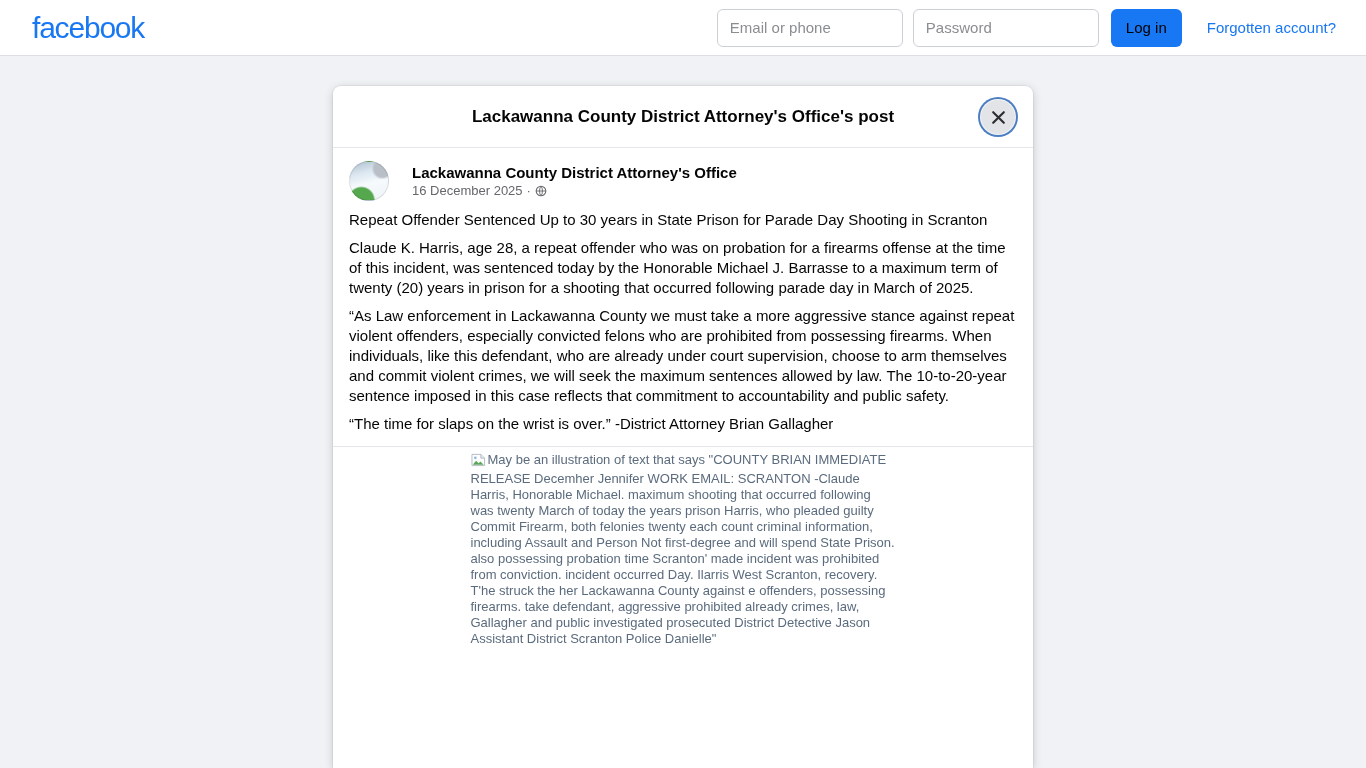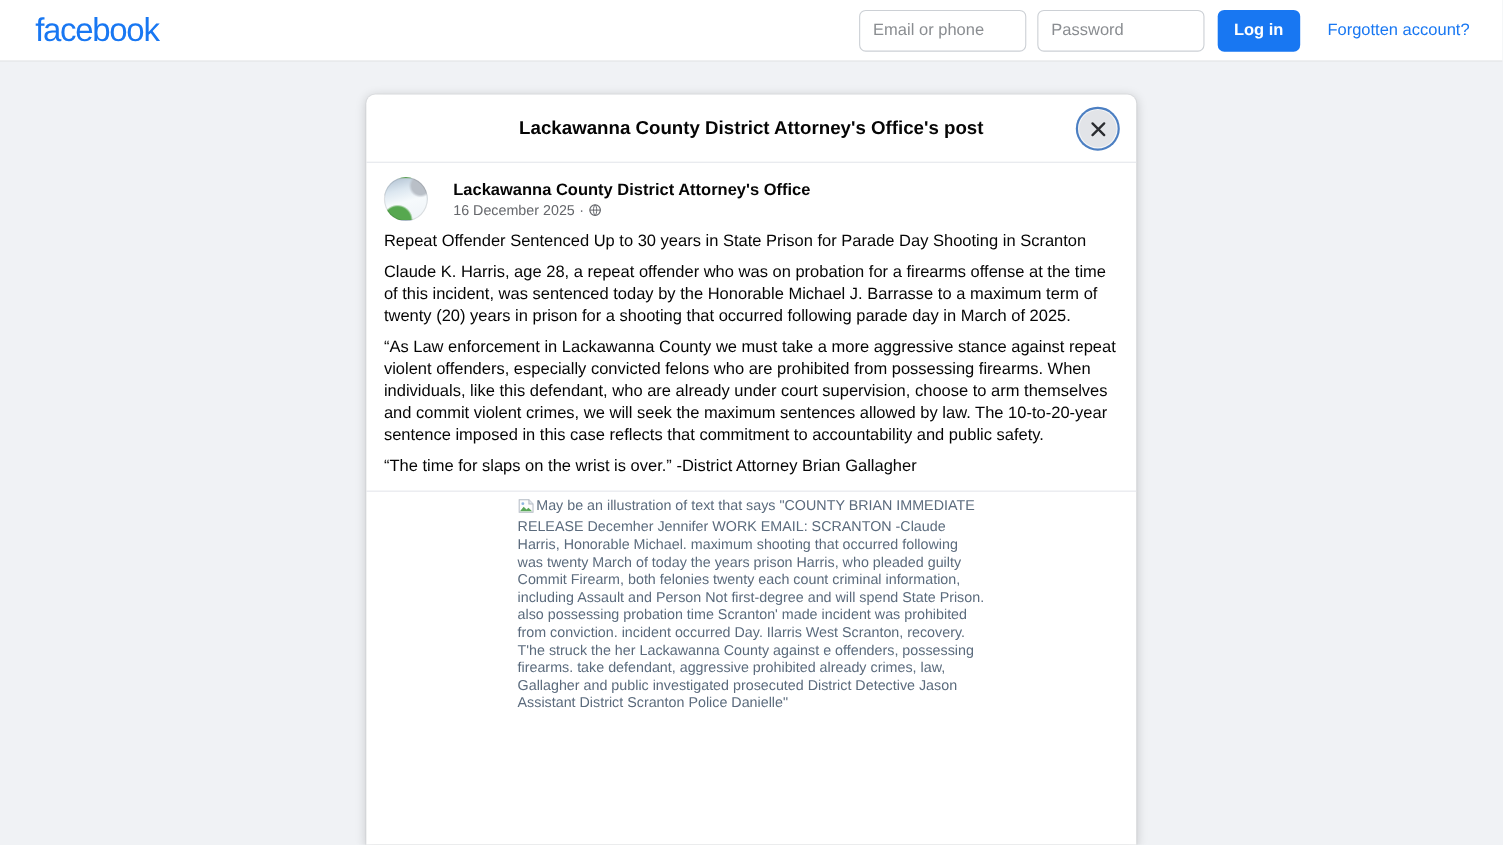--- a/index.html
+++ b/index.html
@@ -28,40 +28,40 @@
     line-height: 1;
     cursor: pointer;
   }
   .auth {
     margin-left: auto;
     display: flex;
     align-items: center;
     gap: 10px;
   }
   .auth input {
-    width: 152px;
+    width: 186px;
     height: 38px;
     border: 1px solid #ccd0d5;
     border-radius: 6px;
     padding: 0 12px;
     font-size: 15px;
     font-family: "Liberation Sans", sans-serif;
     color: #1c1e21;
     outline: none;
     background: #fff;
   }
   .auth input::placeholder { color: #8a8d91; }
   .login-btn {
     height: 38px;
     padding: 0 15px;
     margin-left: 2px;
     background: #1877f2;
-    color: #ffffff;
-    font-size: 15px;
-    font-weight: bold;
+    color: #000000;
+    font-size: 15px;
+    font-weight: normal;
     font-family: "Liberation Sans", sans-serif;
     border: none;
     border-radius: 6px;
     cursor: pointer;
   }
   .forgot-link {
     margin-left: 15px;
     font-size: 15px;
     color: #1877f2;
     text-decoration: none;

